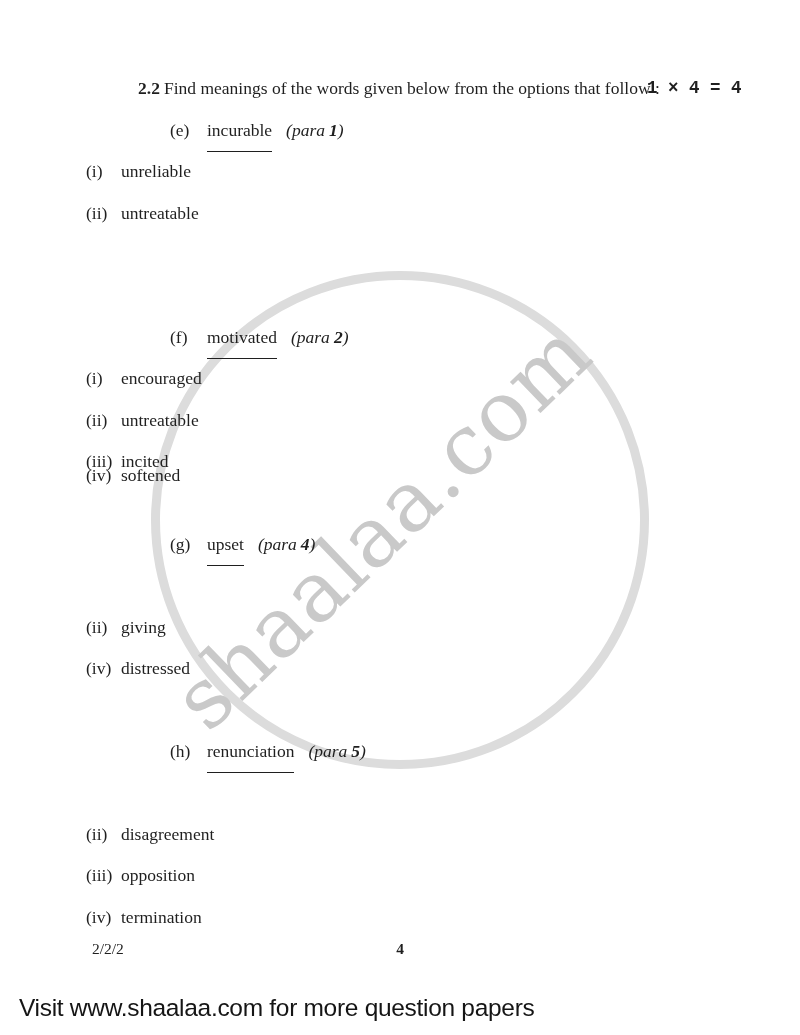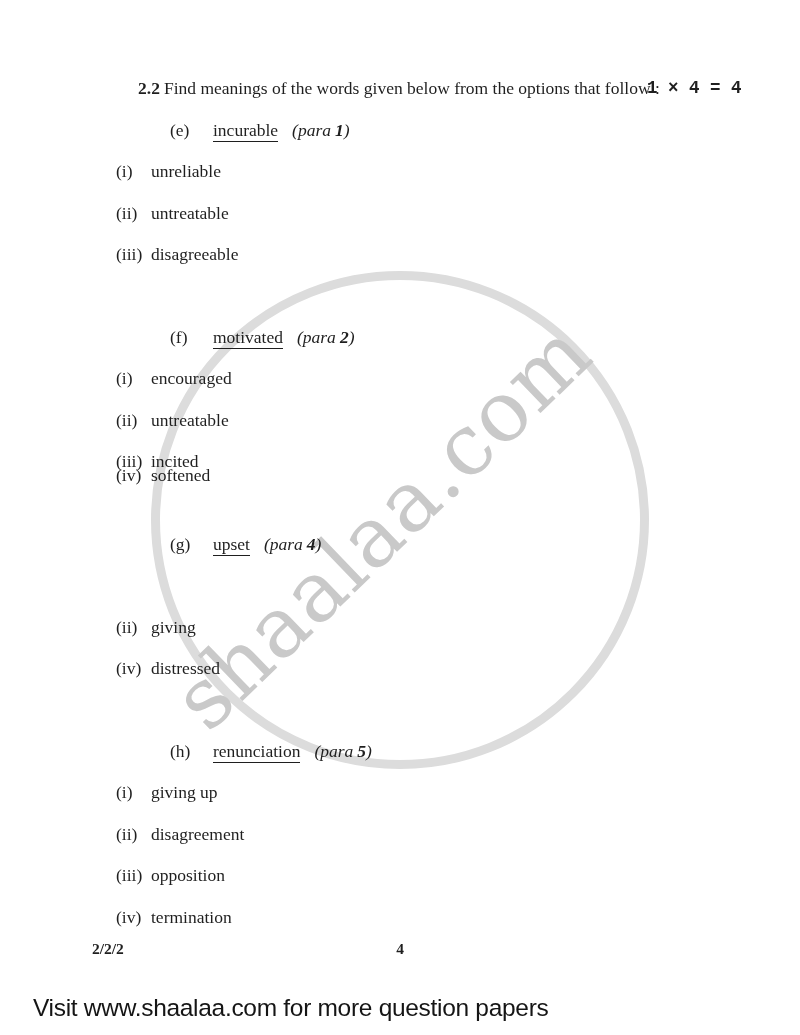--- a/index.html
+++ b/index.html
@@ -39,34 +39,33 @@
     line-height:22px;
     white-space:nowrap;
   }
   #header-row .qnum{position:absolute; left:138px; font-weight:bold;}
   #header-row .qtext{position:absolute; left:164px;}
   #header-row .marks{position:absolute; left:647px; font-weight:bold;font-family:Liberation Mono, monospace;}
   .word-row .qlabel{position:absolute; left:170px;}
   .word-row .flow{padding-left:207px; display:block;}
   .word{
     border-bottom:1.5px solid #1f1f1f;
-    padding-bottom:1px;
-    margin-left:6px;
+    padding-bottom:11px;
   }
   .para{margin-left:14px;font-style:italic;}
   .para-num{font-weight:bold; margin-left:4px;}
-  .opt-row{padding-left:116px; box-sizing:border-box;}
+  .opt-row{padding-left:86px; box-sizing:border-box;}
   .olabel{display:inline-block; width:35px;}
   
   #footer-row{top:939px; font-size:15.5px; line-height:20px;}
-  #footer-row .set-code{position:absolute; left:92px; font-weight:bold;}
+  #footer-row .set-code{position:absolute; left:92px; font-weight:normal;}
   #footer-row .page-num{position:absolute; left:0; width:800px; text-align:center; font-weight:bold;}
   #banner-row{
     position:absolute;
-    left:33px; top:993px;
+    left:19px; top:993px;
     font-family:"Liberation Sans", sans-serif;
     font-size:24.5px;
     line-height:30px;
     letter-spacing:-0.3px;
     color:#151515;
     white-space:nowrap;
   }
 </style>
 </head>
 <body>
@@ -84,23 +83,20 @@
 
   <div class="row word-row" style="top:119px">
     <span class="qlabel">(e)</span>
     <span class="flow"><span class="word">incurable</span><span class="para"><span>(para</span><span class="para-num">1</span><span>)</span></span></span>
   </div>
   <div class="row opt-row" style="top:160px">
     <span class="olabel">(i)</span><span class="otext">unreliable</span>
   </div>
   <div class="row opt-row" style="top:202px">
     <span class="olabel">(ii)</span><span class="otext">untreatable</span>
-  </div>
-  <div class="row opt-row" style="top:243px">
-    <span class="olabel">(iii)</span><span class="otext">disagreeable</span>
   </div>
 
   <div class="row word-row" style="top:326px">
     <span class="qlabel">(f)</span>
     <span class="flow"><span class="word">motivated</span><span class="para"><span>(para</span><span class="para-num">2</span><span>)</span></span></span>
   </div>
   <div class="row opt-row" style="top:367px">
     <span class="olabel">(i)</span><span class="otext">encouraged</span>
   </div>
   <div class="row opt-row" style="top:409px">
@@ -121,23 +117,20 @@
     <span class="olabel">(ii)</span><span class="otext">giving</span>
   </div>
   <div class="row opt-row" style="top:657px">
     <span class="olabel">(iv)</span><span class="otext">distressed</span>
   </div>
 
   <div class="row word-row" style="top:740px">
     <span class="qlabel">(h)</span>
     <span class="flow"><span class="word">renunciation</span><span class="para"><span>(para</span><span class="para-num">5</span><span>)</span></span></span>
   </div>
-  <div class="row opt-row" style="top:781px">
-    <span class="olabel">(i)</span><span class="otext">giving up</span>
-  </div>
   <div class="row opt-row" style="top:823px">
     <span class="olabel">(ii)</span><span class="otext">disagreement</span>
   </div>
   <div class="row opt-row" style="top:864px">
     <span class="olabel">(iii)</span><span class="otext">opposition</span>
   </div>
   <div class="row opt-row" style="top:906px">
     <span class="olabel">(iv)</span><span class="otext">termination</span>
   </div>
 

